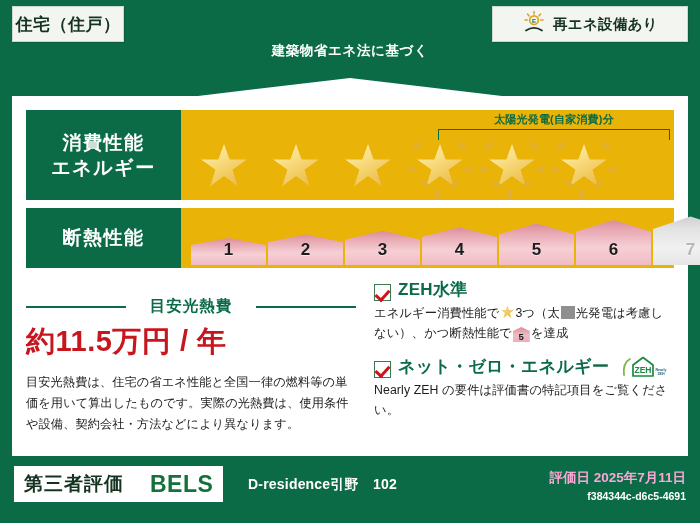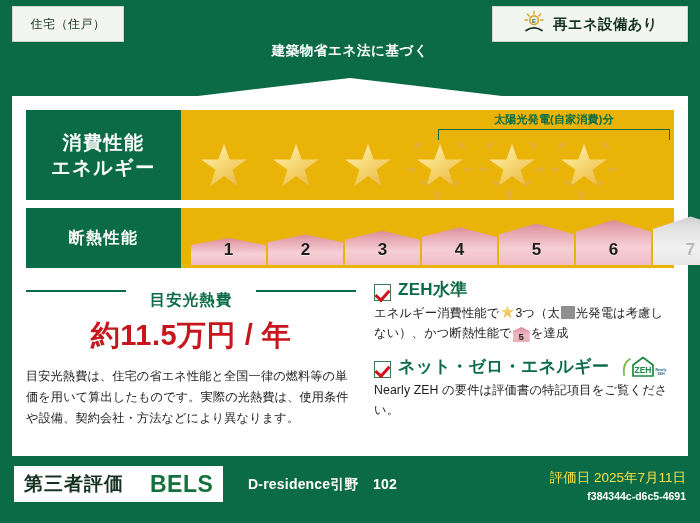--- a/index.html
+++ b/index.html
@@ -37,21 +37,21 @@
   }
 
   .pill{
     position:absolute;background:#f2f5f0;border:1px solid #cfd8cd;
     display:flex;align-items:center;justify-content:center;
     box-shadow:1px 1px 0 rgba(0,0,0,.12);
   }
   #type-pill{
     left:12px;top:6px;width:110px;height:34px;
   }
-  #type-pill .t{font-size:12px;font-weight:normal;color:#14321f;letter-spacing:.5px;}
+  #type-pill .t{font-size:17px;font-weight:bold;color:#14321f;letter-spacing:.5px;}
   #renew-pill{
     right:12px;top:6px;width:178px;height:34px;gap:7px;padding:0 8px;
   }
   #renew-pill .t{font-size:14.5px;font-weight:bold;color:#14321f;letter-spacing:.3px;}
 
   
   .card{
     position:absolute;left:12px;top:96px;width:676px;height:360px;
     background:#ffffff;box-sizing:border-box;
   }
@@ -62,21 +62,21 @@
   }
   #row-energy{top:14px;width:648px;height:90px;}
   #row-insul{top:112px;width:648px;height:60px;}
 
   .row-tag{
     background:#0b6b46;color:#fff;font-weight:bold;
     display:flex;flex-direction:column;align-items:center;justify-content:center;
     letter-spacing:1.5px;flex:none;
   }
   #row-energy .row-tag{width:155px;height:90px;font-size:19px;line-height:1.32;}
-  #row-insul .row-tag{width:155px;height:60px;font-size:16px;line-height:1.2;}
+  #row-insul .row-tag{width:155px;height:60px;font-size:19px;line-height:1.2;}
 
   .row-body{
     background:#eab308;height:100%;flex:1;position:relative;
   }
 
   
   .stars{
     position:absolute;left:8px;bottom:4px;display:flex;align-items:flex-end;gap:2px;
   }
   .star-slot{position:relative;width:70px;height:66px;}
@@ -128,28 +128,28 @@
 
   
   .lower{
     position:absolute;left:14px;top:182px;width:648px;height:164px;
     display:flex;
   }
   .lower-left{width:330px;position:relative;}
   .lower-right{width:300px;margin-left:18px;position:relative;}
 
   .cost-head{
-    display:flex;align-items:flex-start;gap:24px;margin-top:12px;
+    display:flex;align-items:center;gap:24px;margin-top:18px;
   }
   .cost-head .ln{flex:1;height:2px;background:#0b6b46;}
   .cost-head .tx{
     font-size:15.5px;font-weight:bold;color:#0b6b46;letter-spacing:1px;
   }
   .cost-val{
-    text-align:center;font-size:29px;font-weight:bold;color:#c7161d;
+    font-size:29px;font-weight:bold;color:#c7161d;
     letter-spacing:.5px;margin-top:9px;line-height:1.1;
   }
   .cost-note{
     font-size:12.2px;color:#1c1c1c;line-height:1.72;margin-top:14px;
     letter-spacing:.1px;
   }
 
   .zeh-item{margin-bottom:4px;}
   .zeh-head{display:flex;align-items:flex-end;gap:7px;}
   .chkbox{
@@ -200,21 +200,21 @@
   }
   .bels-badge .jp{font-size:19px;font-weight:bold;color:#14321f;letter-spacing:1px;}
   .bels-badge .en{font-size:23px;font-weight:bold;color:#14703c;letter-spacing:.5px;}
   .proj-name{
     position:absolute;left:248px;top:20px;
     font-size:14px;font-weight:bold;color:#ffffff;letter-spacing:.2px;
   }
   .eval-date{
     position:absolute;right:14px;top:13px;text-align:right;
   }
-  .eval-date .d{font-size:13.5px;font-weight:normal;color:#fde047;padding-left:30px;}
+  .eval-date .d{font-size:13.5px;font-weight:bold;color:#f9a8d4;padding-left:30px;}
   .eval-date .i{font-size:10.5px;font-weight:bold;color:#ffffff;margin-top:3px;}
 </style>
 </head>
 <body>
 
 <div id="label-root">
 
   <div class="top-band">
     <div class="chev"></div>
   </div>

